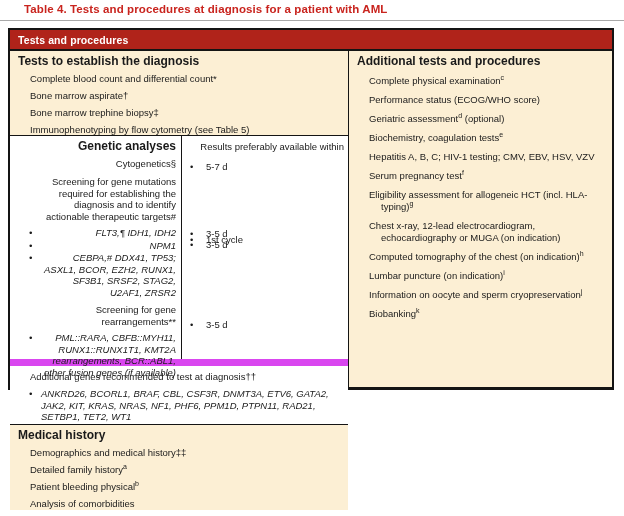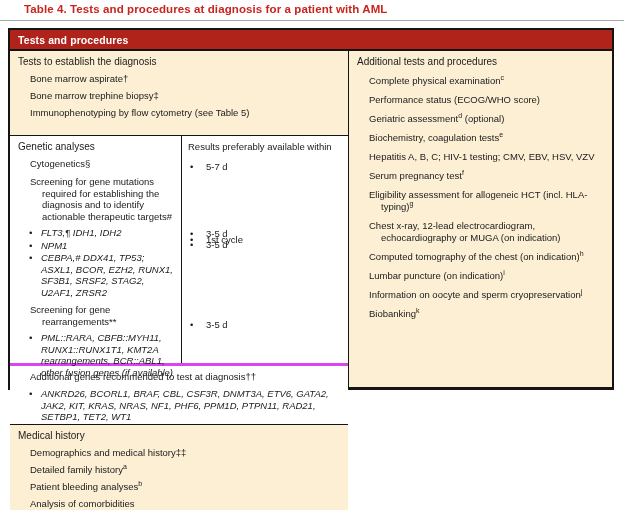--- a/index.html
+++ b/index.html
@@ -23,26 +23,26 @@
     display:flex;align-items:center;padding-left:8px;
     color:#ffffff;font-weight:bold;font-size:10.5px;letter-spacing:.1px;
   }
   .tbody{flex:1;display:flex;min-height:0;}
   .col-left{width:339px;flex:0 0 339px;border-right:1px solid #141414;display:flex;flex-direction:column;box-sizing:border-box;}
   .col-right{flex:1;background:#fcefd4;padding:4px 6px 0 8px;box-sizing:border-box;font-size:9.5px;}
   .sec{box-sizing:border-box;}
   .cream{background:#fcefd4;}
   .white{background:#ffffff;}
   .sec-establish{height:85px;flex:0 0 85px;border-bottom:1px solid #141414;padding:4px 6px 0 8px;}
-  .sec-genetic{height:230px;flex:0 0 230px;border-bottom:3px solid #d946ef;display:flex;}
+  .sec-genetic{height:230px;flex:0 0 230px;border-bottom:7px solid #d946ef;display:flex;text-align:right;}
   .gen-left{width:172px;flex:0 0 172px;border-right:1px solid #141414;padding:4px 5px 0 8px;box-sizing:border-box;}
   .gen-right{flex:1;position:relative;}
   .sec-addgenes{height:59px;flex:0 0 59px;border-bottom:1px solid #141414;padding:5px 6px 0 8px;}
   .sec-medhist{flex:1;padding:4px 6px 0 8px;}
-  .sec-h{font-size:10px;font-weight:normal;line-height:13px;}
+  .sec-h{font-size:12px;font-weight:bold;line-height:13px;}
   .li{font-size:9.5px;line-height:12px;margin-top:5px;padding-left:24px;text-indent:-12px;}
   .para{font-size:9.5px;line-height:11.5px;margin-top:6px;padding-left:24px;text-indent:-12px;}
   .bullet{
     font-size:9.5px;line-height:11.5px;margin-top:1px;margin-left:10px;
     position:relative;padding-left:13px;
   }
   .bullet::before{content:"\2022";position:absolute;left:1px;top:0;}
   .bullet.first{margin-top:5px;}
   .italic{font-style:italic;}
   .res-h{font-size:9.5px;line-height:12px;padding:5px 4px 0 6px;}
@@ -66,20 +66,21 @@
 <div class="table">
   <div class="hbar">
     <span>Tests and procedures</span>
   </div>
   <div class="tbody">
 
     <div class="col-left">
 
       <div class="sec sec-establish cream">
         <div class="sec-h">Tests to establish the diagnosis</div>
+        <div class="li"><span>Complete blood count and differential count*</span></div>
         <div class="li"><span>Bone marrow aspirate†</span></div>
         <div class="li"><span>Bone marrow trephine biopsy‡</span></div>
         <div class="li"><span>Immunophenotyping by flow cytometry (see Table 5)</span></div>
       </div>
 
       <div class="sec sec-genetic white">
         <div class="gen-left">
           <div class="sec-h">Genetic analyses</div>
           <div class="li"><span>Cytogenetics§</span></div>
           <div class="para">Screening for gene mutations required for establishing the diagnosis and to identify actionable therapeutic targets#</div>
@@ -101,21 +102,21 @@
 
       <div class="sec sec-addgenes white">
         <div class="li" style="margin-top:0;">Additional genes recommended to test at diagnosis††</div>
         <div class="bullet italic first"><span>ANKRD26, BCORL1, BRAF, CBL, CSF3R, DNMT3A, ETV6, GATA2, JAK2, KIT, KRAS, NRAS, NF1, PHF6, PPM1D, PTPN11, RAD21, SETBP1, TET2, WT1</span></div>
       </div>
 
       <div class="sec sec-medhist cream">
         <div class="sec-h">Medical history</div>
         <div class="li"><span>Demographics and medical history‡‡</span><sup></sup></div>
         <div class="li"><span>Detailed family history</span><sup>a</sup></div>
-        <div class="li"><span>Patient bleeding analyses</span><sup>b</sup></div>
+        <div class="li"><span>Patient bleeding physical</span><sup>b</sup></div>
         <div class="li"><span>Analysis of comorbidities</span><sup></sup></div>
       </div>
 
     </div>
 
     <div class="col-right">
       <div class="sec-h">Additional tests and procedures</div>
       <div class="rli"><span>Complete physical examination</span><sup>c</sup><span></span></div>
       <div class="rli"><span>Performance status (ECOG/WHO score)</span><sup></sup><span></span></div>
       <div class="rli"><span>Geriatric assessment</span><sup>d</sup><span> (optional)</span></div>

